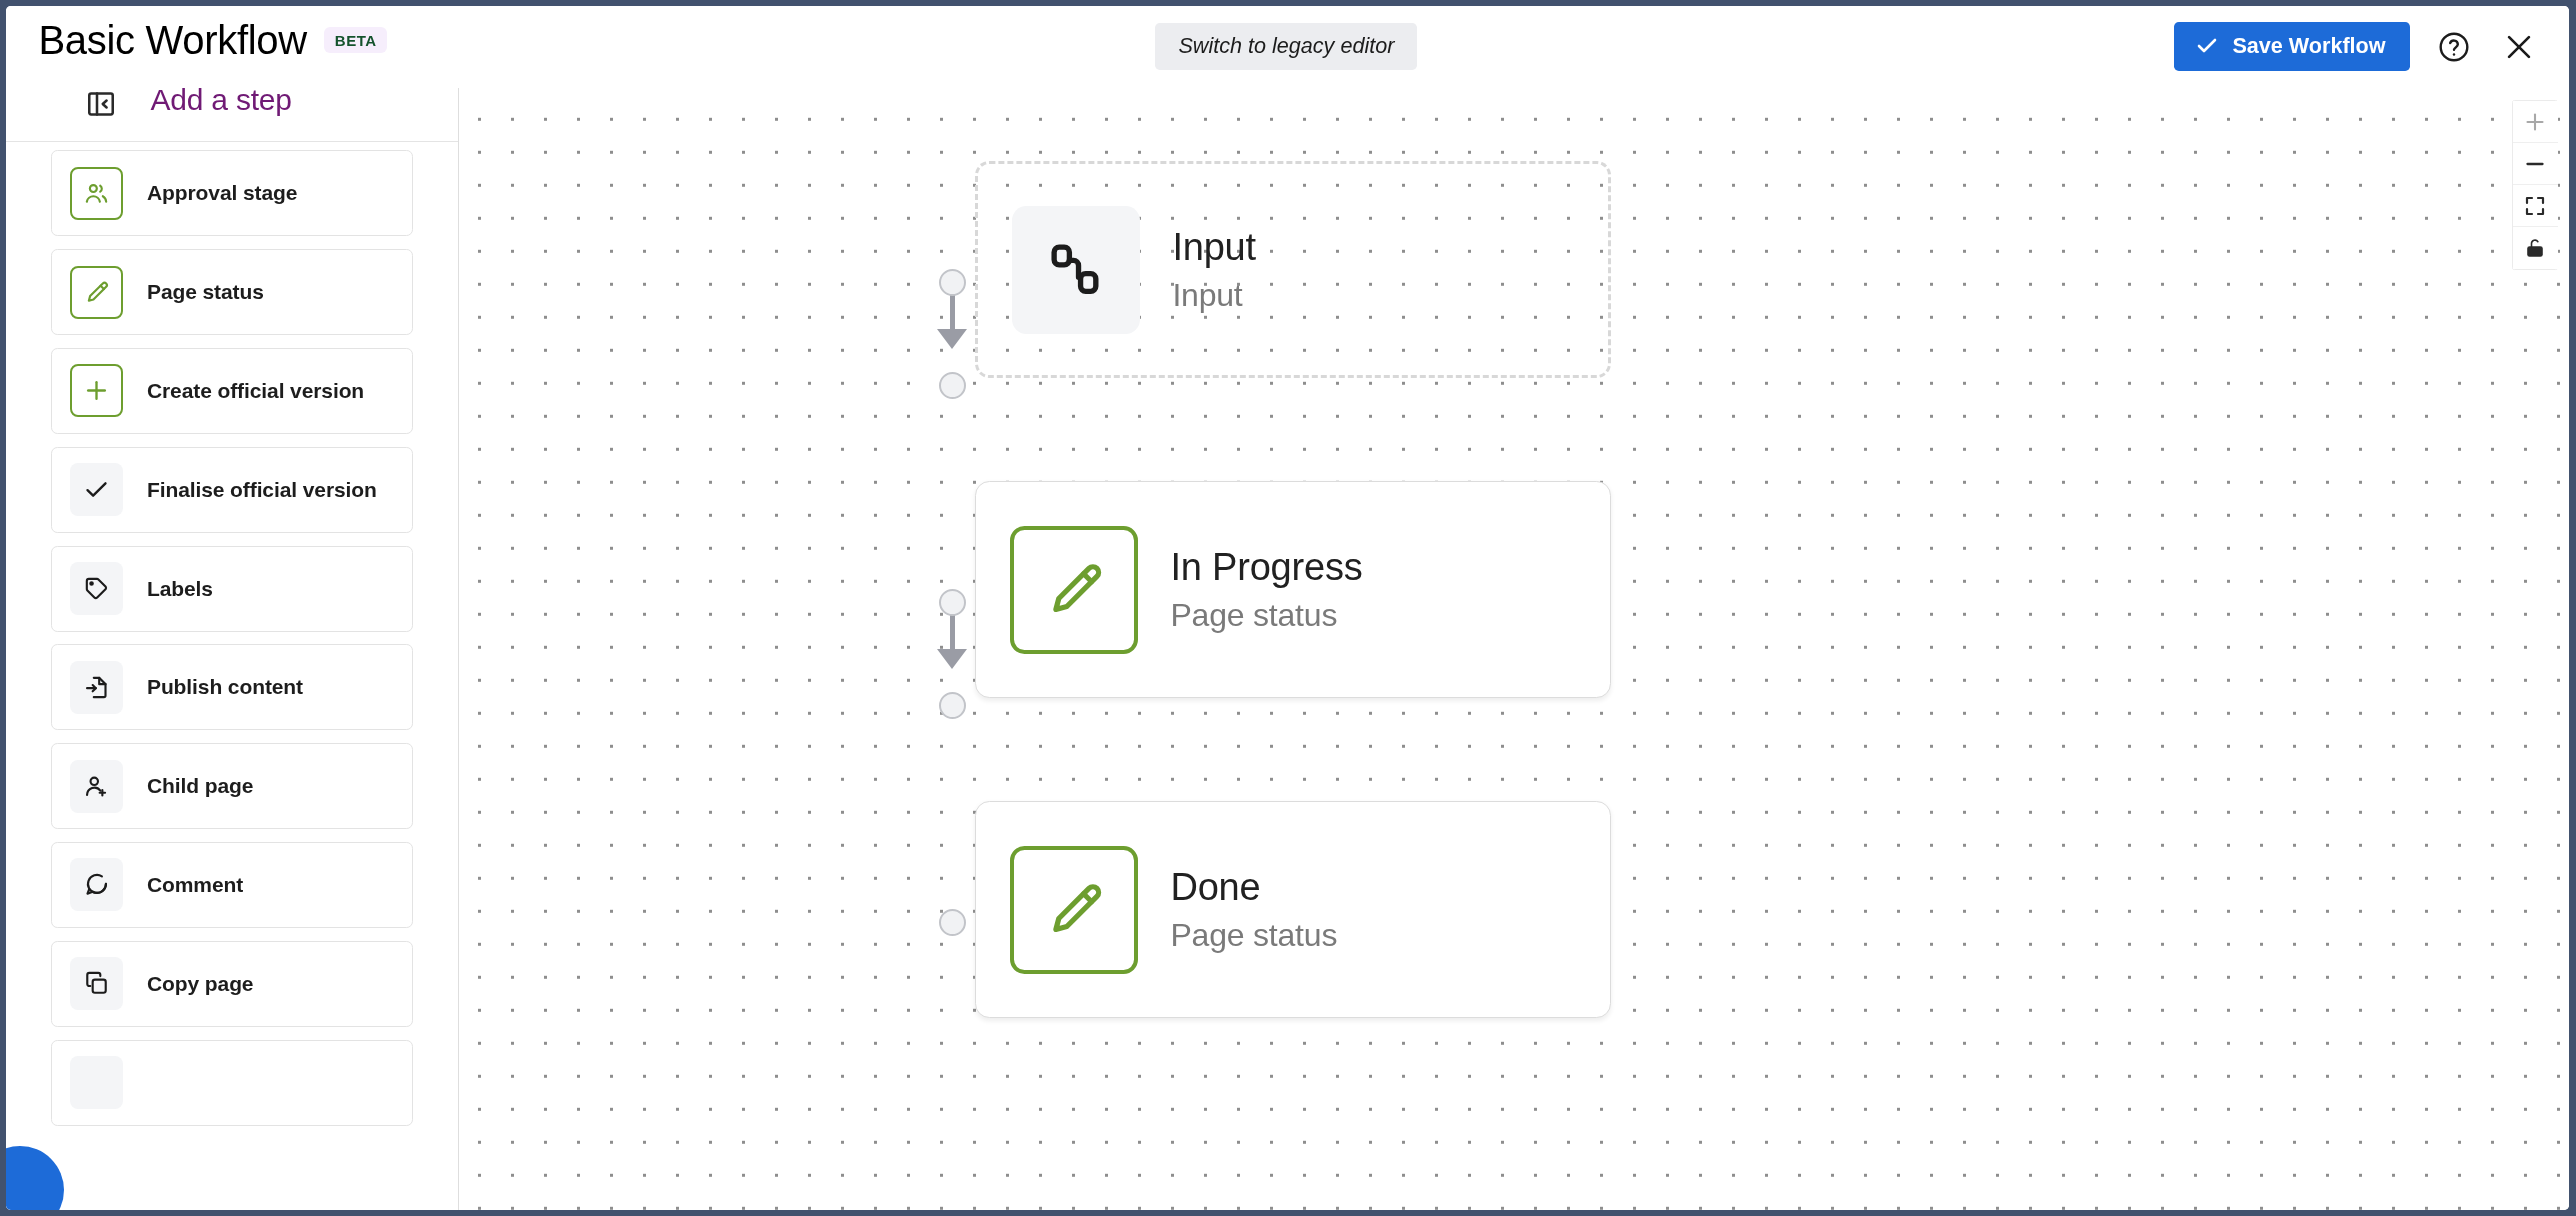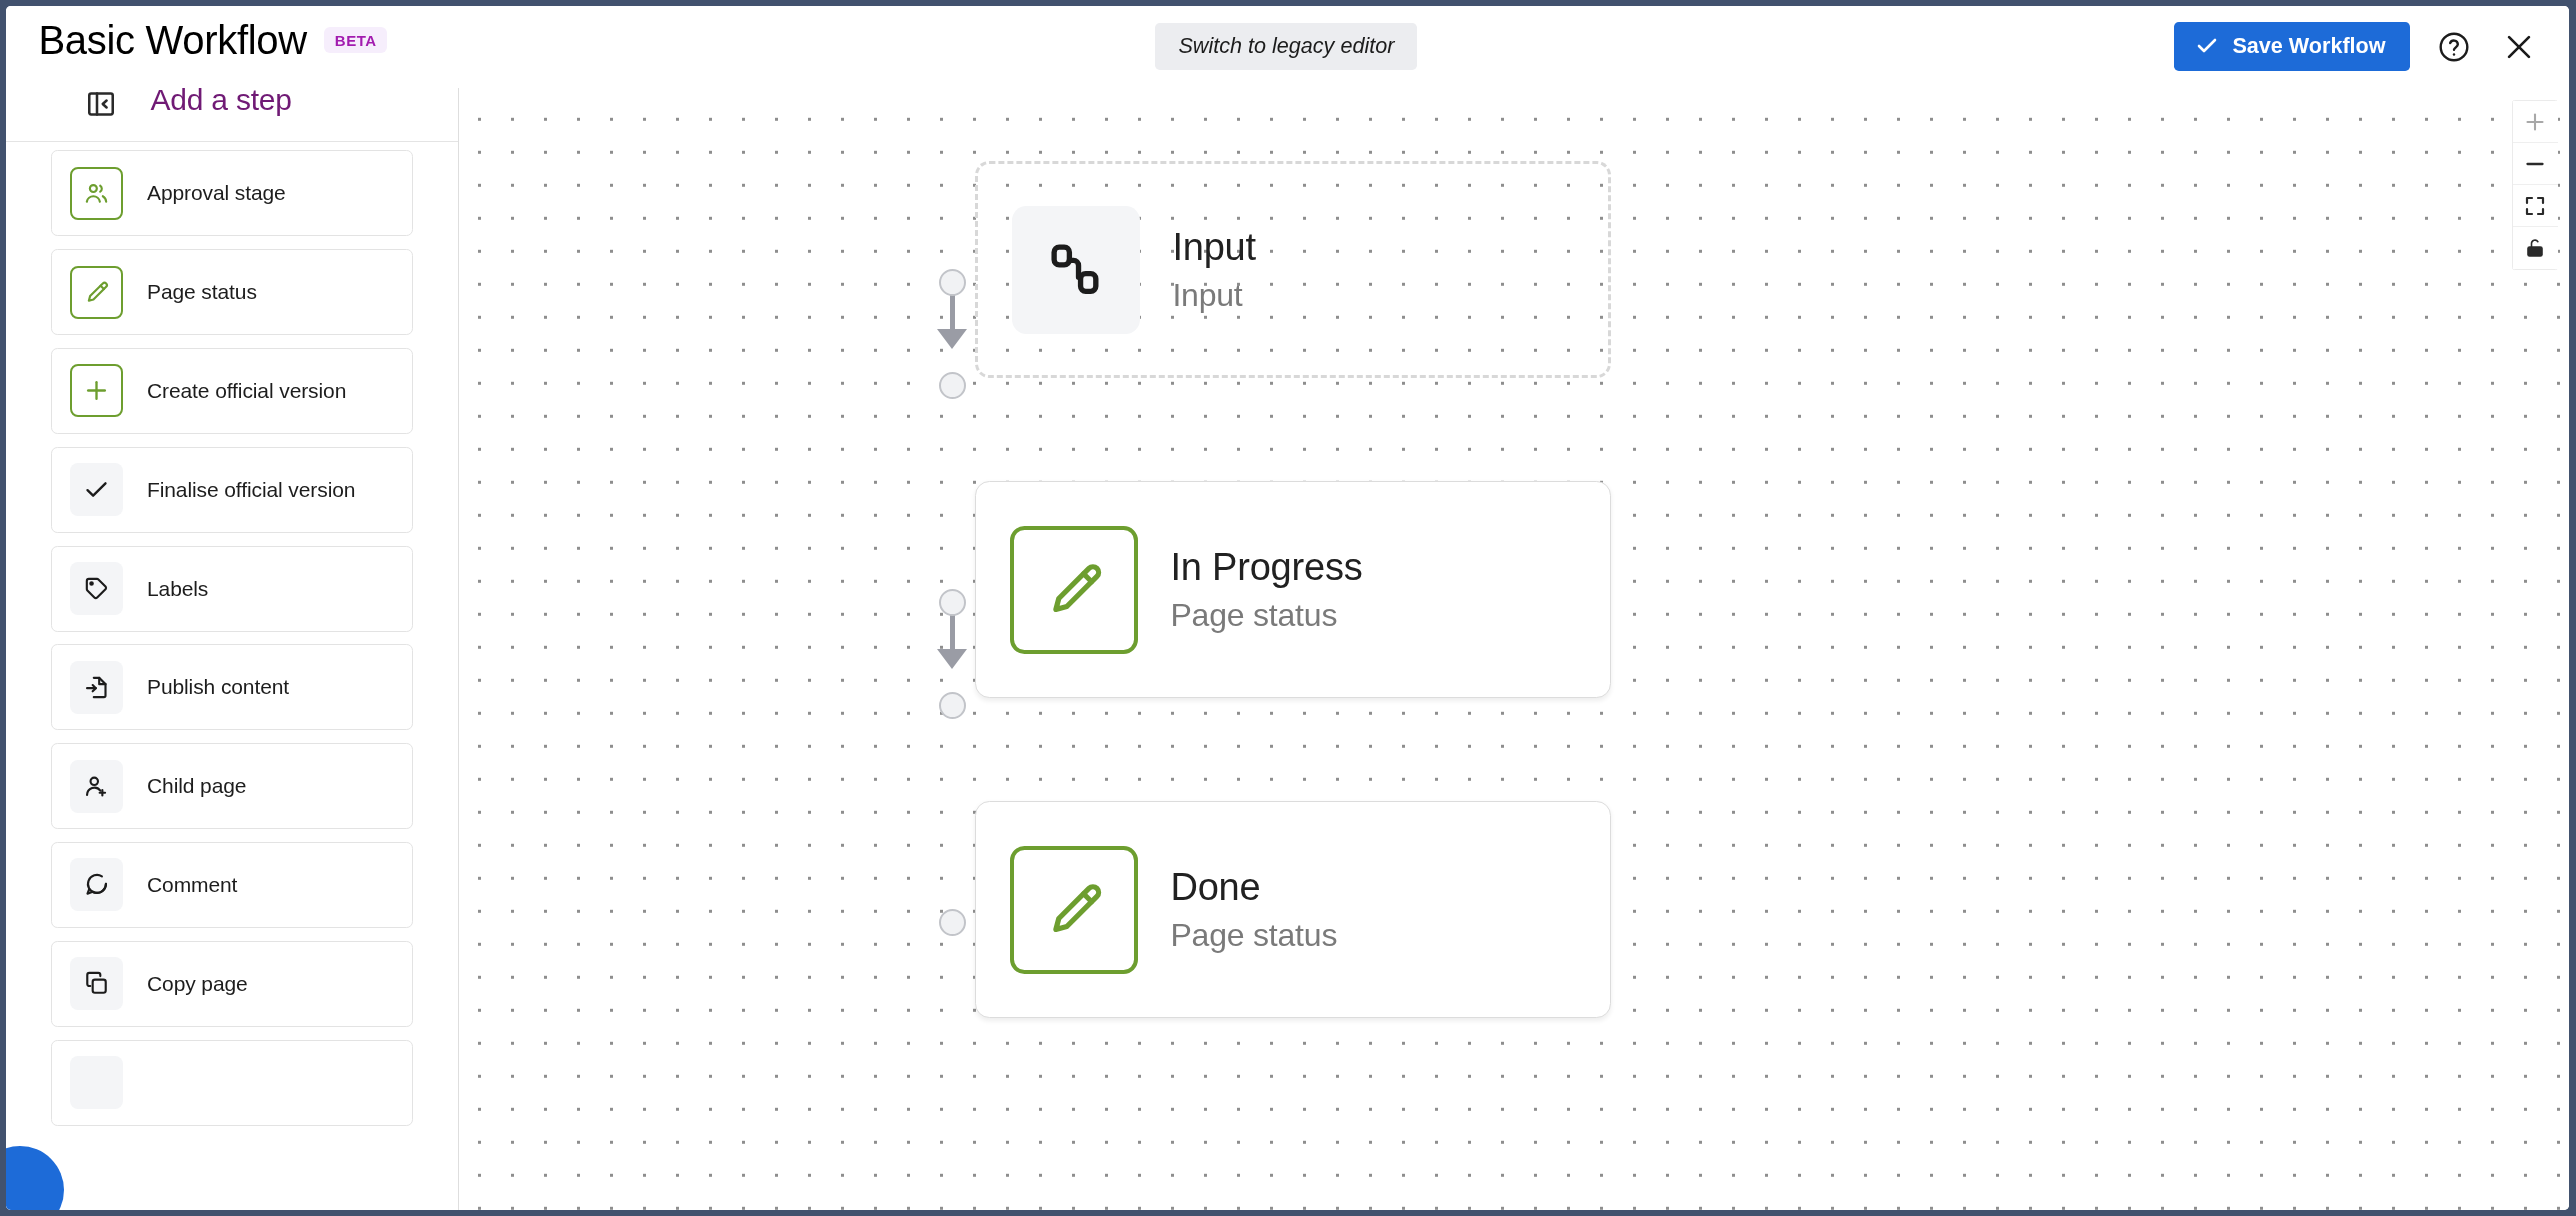--- a/index.html
+++ b/index.html
@@ -28,21 +28,21 @@
   }
   #title-wrap {
     position: absolute; left: 32px; top: 11.2px;
     display: flex; align-items: center; gap: 17.6px;
   }
   #page-title {
     font-size: 40px; font-weight: 400; color: #000000;
     letter-spacing: -0.3px; line-height: 45px;
   }
   #beta-badge {
-    background: #F6EEFC; color: #a21caf;
+    background: #F6EEFC; color: #14532d;
     font-size: 15px; font-weight: 700; letter-spacing: 0.5px;
     padding: 4.8px 10.4px 4px; border-radius: 6px;
   }
   #legacy-btn {
     position: absolute; left: 1149px; top: 17px;
     background: #ECEDF0; color: #1c1c1c;
     border: none; border-radius: 4.8px;
     font-family: "Liberation Sans", sans-serif;
     font-size: 21.6px; font-weight: 400;
     padding: 9.6px 23px 11.2px; cursor: pointer;
@@ -112,21 +112,21 @@
     width: 53px; height: 53px;
     margin-left: 17.6px;
     border-radius: 8px;
     display: flex; align-items: center; justify-content: center;
     flex: 0 0 auto;
   }
   .step-icon-box.green { border: 2.4px solid #6D9E2F; background: #fff; }
   .step-icon-box.grey  { background: #F4F5F7; }
   .step-label {
     margin-left: 24px;
-    font-size: 21px; font-weight: 400; color: #1d1d1d;
+    font-size: 21px; font-weight: 700; color: #1d1d1d;
     letter-spacing: -0.1px;
   }
 
   
   #canvas {
     position: absolute; left: 453px; top: 59px;
     width: 2111px; height: 1145px;
     background-color: #ffffff;
     background-image: radial-gradient(circle, #8e8e8e 1.8px, transparent 1.8px);
     background-size: 33px 33px;

